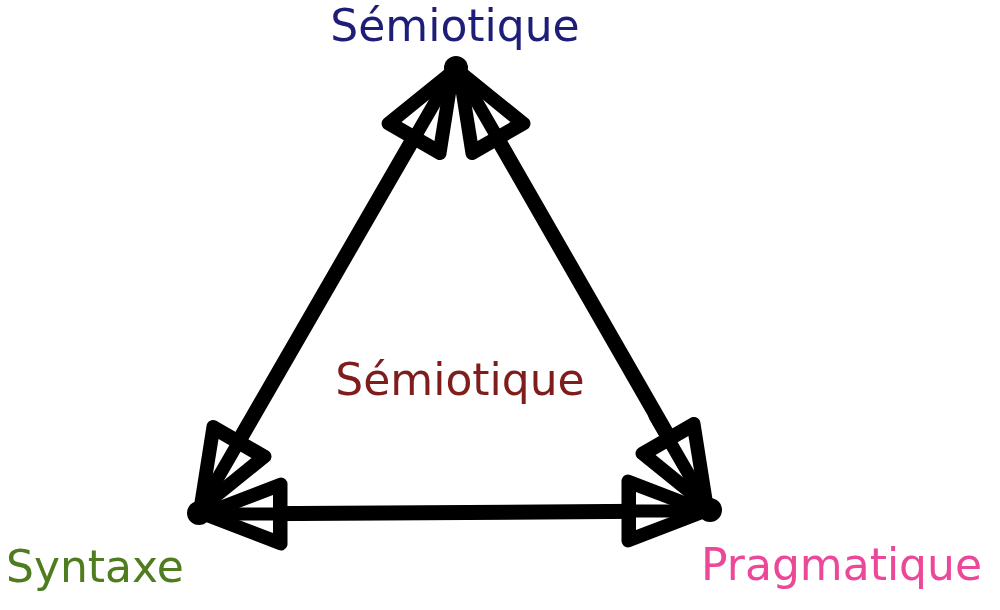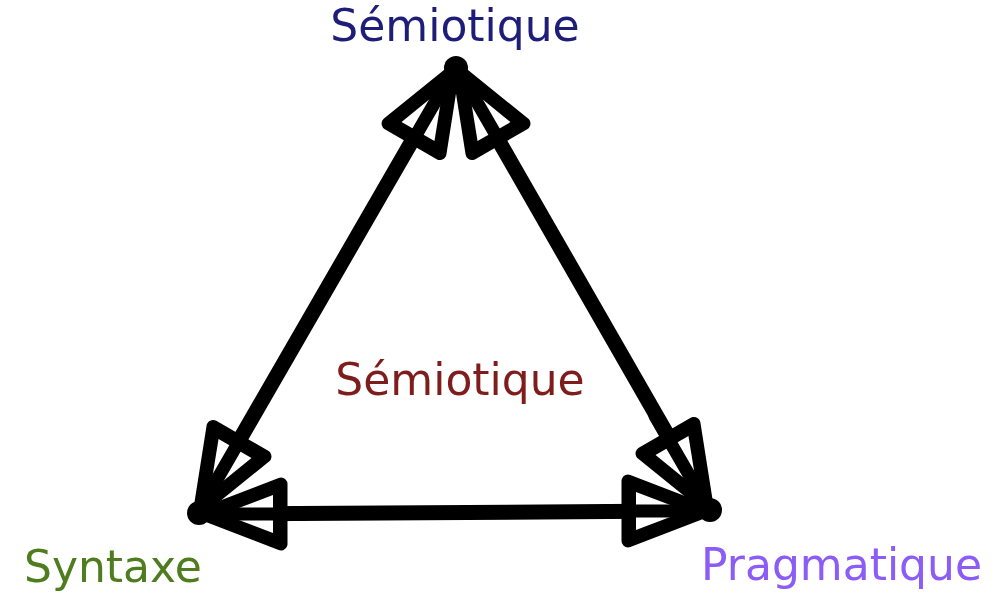--- a/index.html
+++ b/index.html
@@ -20,22 +20,22 @@
     position: absolute;
     font-size: 44px;
     letter-spacing: 0px;
     white-space: nowrap;
     line-height: 1.1;
     user-select: none;
   }
   .label.centered { transform: translateX(-50%); }
   .label-semantique  { color: #1e1e78; left: 455px; top: 2px; }
   .label-semiotique  { color: #7f1d1d; left: 460px; top: 356px; }
-  .label-syntaxe     { color: #4e7c1e; left: 6px;  top: 543px; margin-left: 18px; }
-  .label-pragmatique { color: #8b5cf6; right: 18px; top: 541px; }
+  .label-syntaxe     { color: #4e7c1e; left: 6px;  top: 543px; }
+  .label-pragmatique { color: #ec4899; right: 18px; top: 541px; }
 </style>
 </head>
 <body>
 
 <div class="canvas">
 
   <svg class="diagram-svg" viewBox="0 0 1000 610" xmlns="http://www.w3.org/2000/svg" aria-hidden="true">
     <defs>
 
       <g id="ah">

